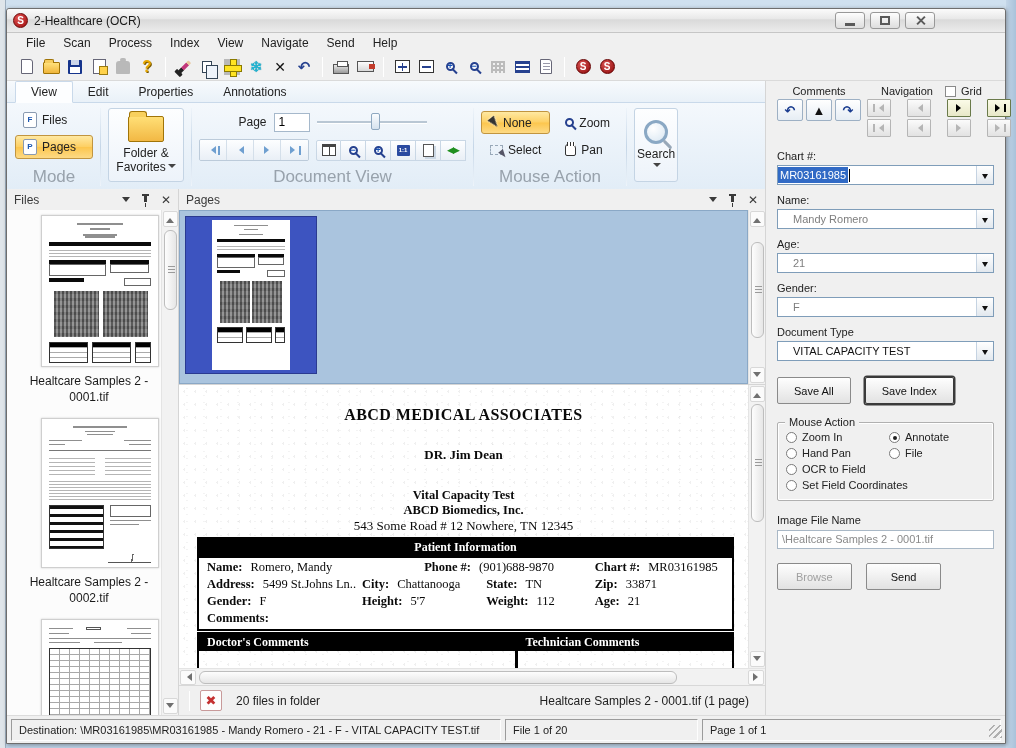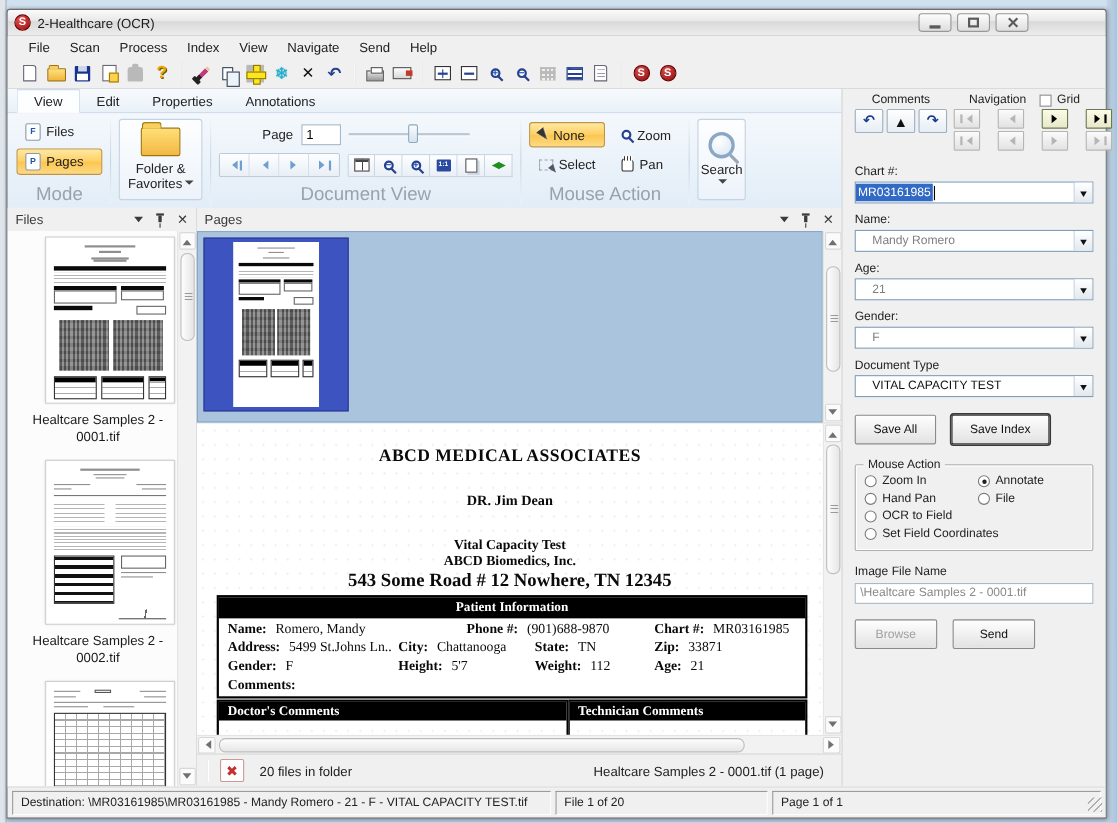--- a/index.html
+++ b/index.html
@@ -179,21 +179,21 @@
 .page-sel{width:132px;height:158px;background:#3d54c0;border:1px solid #2a3a90;display:flex;align-items:center;justify-content:center}
 .page-sel .minipage{width:78px;height:150px;background:#fff}
 .image-panel{flex:1;display:flex;flex-direction:column;min-height:0}
 .image-body{flex:1;display:flex;min-height:0}
 .doc-area{flex:1;background:#fff;position:relative;overflow:hidden;background-image:radial-gradient(rgba(60,60,60,.08) 1px,transparent 1px),radial-gradient(rgba(60,60,60,.06) 1px,transparent 1px);background-size:11px 13px,17px 7px}
 .doc-inner{position:absolute;left:0;top:0;right:0;text-align:center;font-family:"Liberation Serif","DejaVu Serif",serif;color:#0a0a0a;padding-top:21px}
 .d-title{font-size:16px;font-weight:bold;letter-spacing:.4px}
 .d-doctor{margin-top:23px;font-size:13px;font-weight:bold}
 .d-l1{margin-top:25px;font-size:12.5px;font-weight:bold}
 .d-l2{font-size:12.5px;font-weight:bold}
-.d-l3{font-size:17px;font-weight:bold}
+.d-l3{font-size:13px;font-weight:normal}
 .p-table{margin:3px 14px 0 18px;border:2px solid #000;text-align:center;background:#fff}
 .p-head{background:#000;color:#fff;font-weight:bold;font-size:12px;padding:1px 8px;border-bottom:2px solid #000}
 .p-rows{padding:1px 8px 2px;font-size:12.5px}
 .p-row{display:flex;line-height:17px}
 .pc{display:flex;gap:8px}
 .pl{font-weight:bold}
 .comments{display:flex;margin:1px 14px 0 18px;height:60px}
 .cml{width:59.5%;border:2px solid #000;display:flex;flex-direction:column}
 .cmr{flex:1;border:2px solid #000;border-left:1px solid #000;display:flex;flex-direction:column}
 .cm-head{background:#000;color:#fff;font-weight:bold;font-size:12px;padding:1px 8px;text-align:left;font-family:"Liberation Serif",serif}

